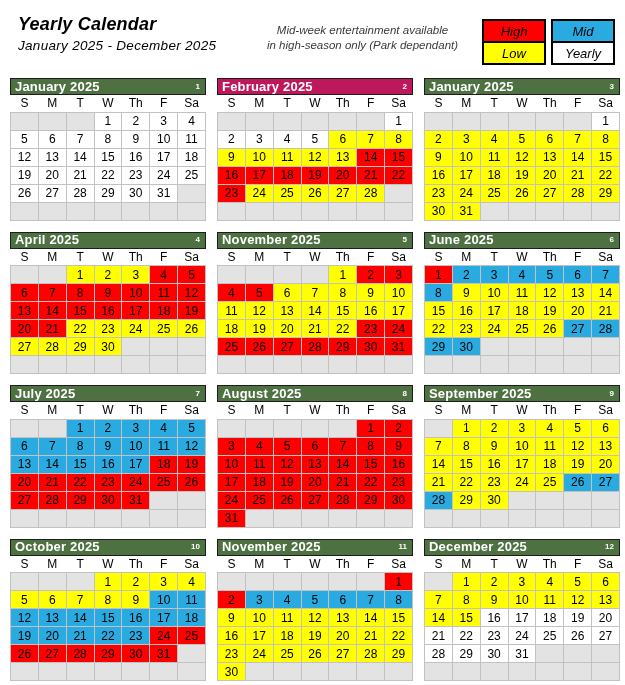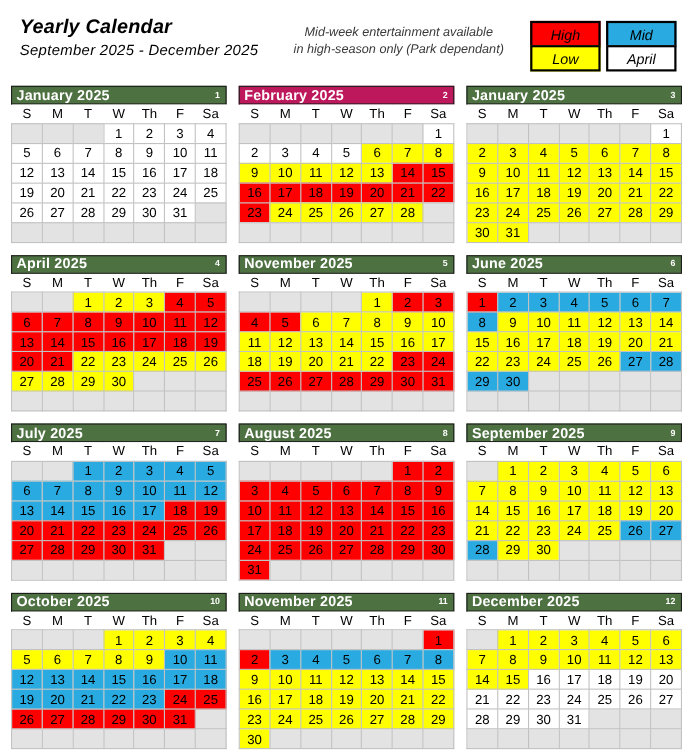--- a/index.html
+++ b/index.html
@@ -96,34 +96,34 @@
   td.low    { background: #ffff00; }
   td.mid    { background: #29abe2; }
   td.high   { background: #ff0000; }
 </style>
 </head>
 <body>
 
 <div class="top-bar">
   <div class="title-block">
     <div class="page-title">Yearly Calendar</div>
-    <div class="page-subtitle">September 2025 - December 2025</div>
+    <div class="page-subtitle">January 2025 - December 2025</div>
   </div>
   <div class="note-block">
     <div>Mid-week entertainment available</div>
     <div>in high-season only (Park dependant)</div>
   </div>
   <div class="legend">
     <div class="legend-col">
       <div class="legend-cell" style="background: rgb(255, 0, 0);">High</div>
       <div class="legend-cell" style="background: rgb(255, 255, 0);">Low</div>
     </div>
     <div class="legend-col">
       <div class="legend-cell" style="background: rgb(41, 171, 226);">Mid</div>
-      <div class="legend-cell" style="background: rgb(255, 255, 255);">April</div>
+      <div class="legend-cell" style="background: rgb(255, 255, 255);">Yearly</div>
     </div>
   </div>
 </div>
 
 <div class="months-grid">
     <div class="month">
       <div class="month-header" style="background: rgb(78, 113, 66); color: rgb(255, 255, 255);">
         <span class="month-title">January 2025</span>
         <span class="month-number">1</span>
       </div>

